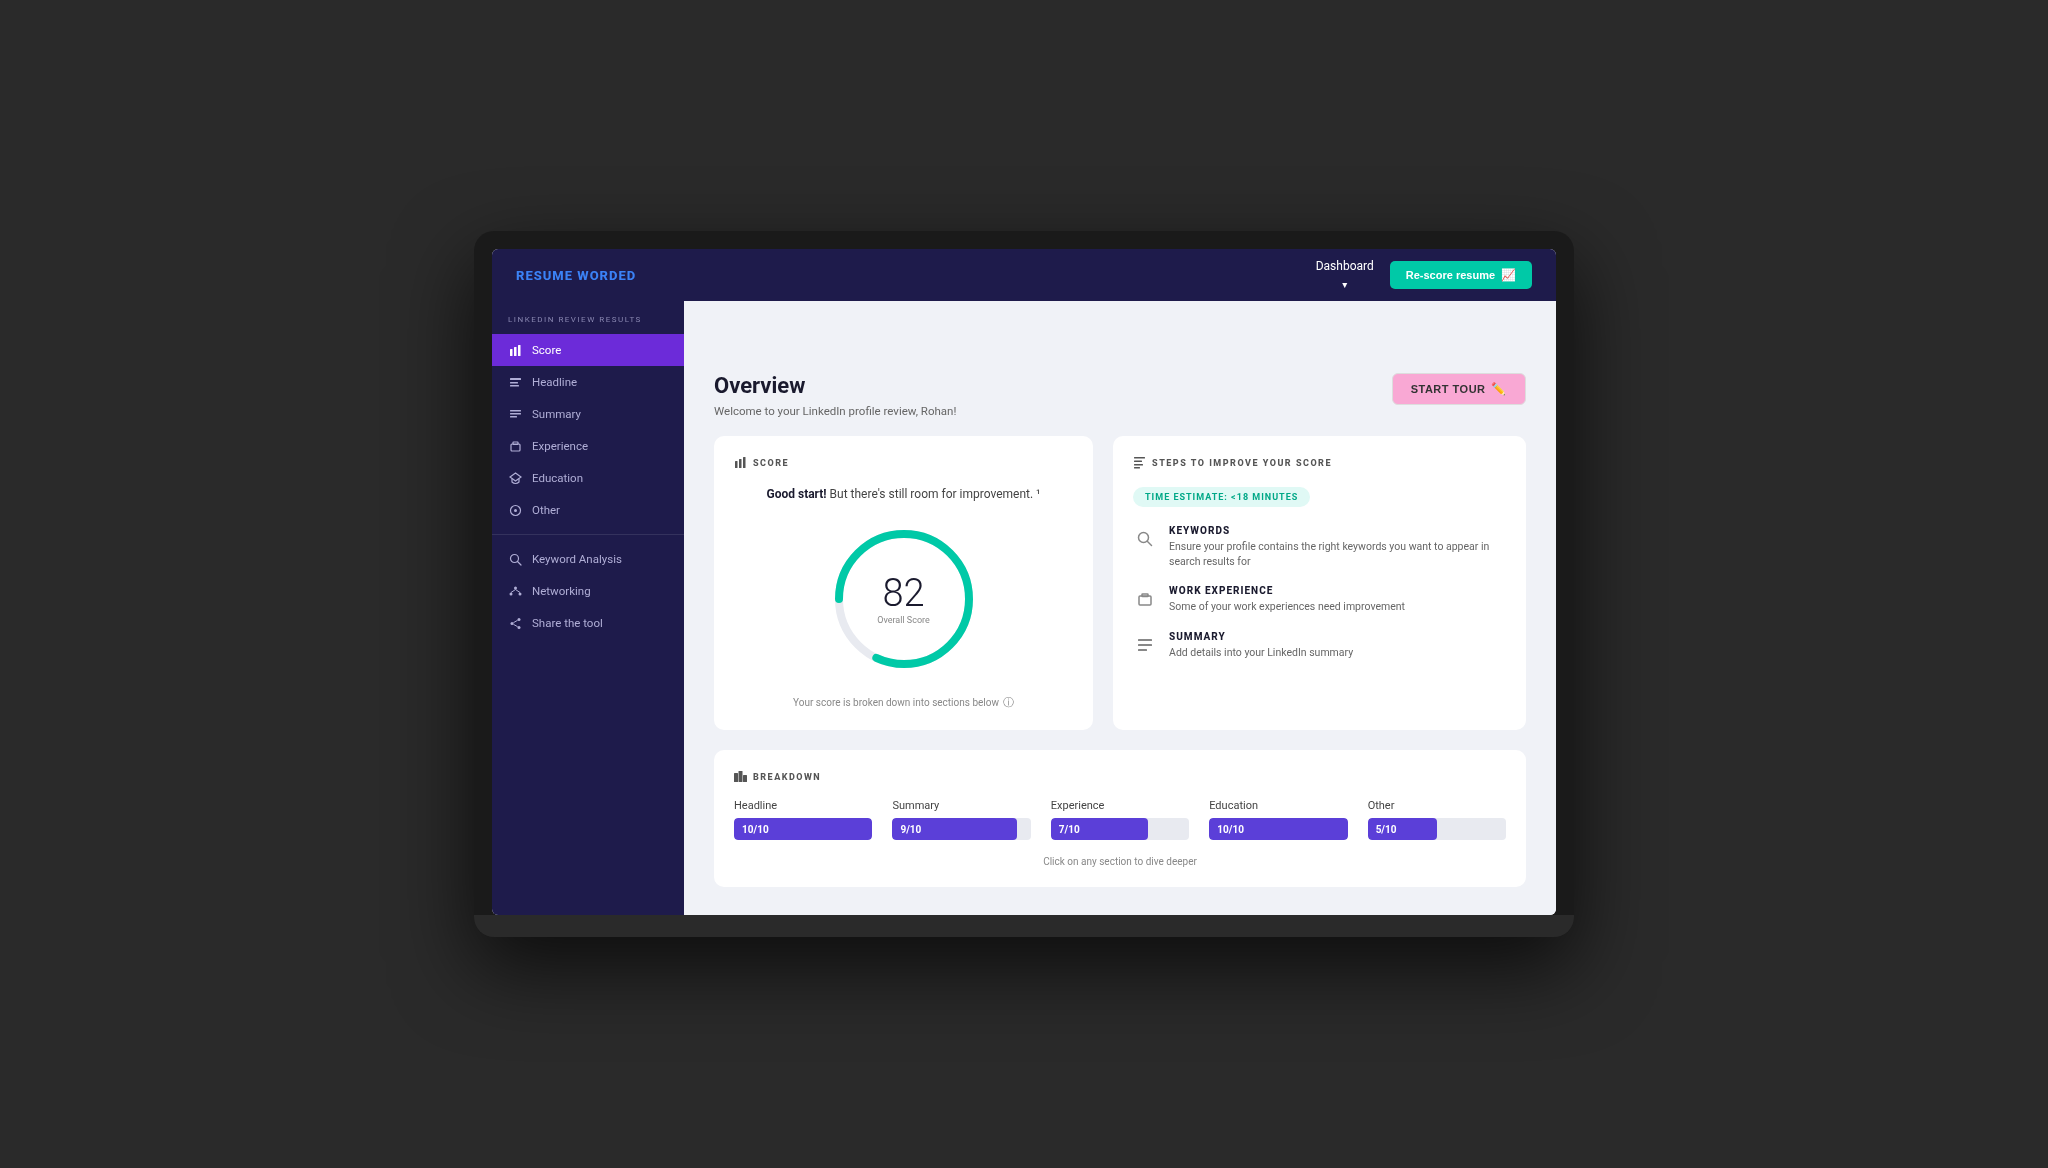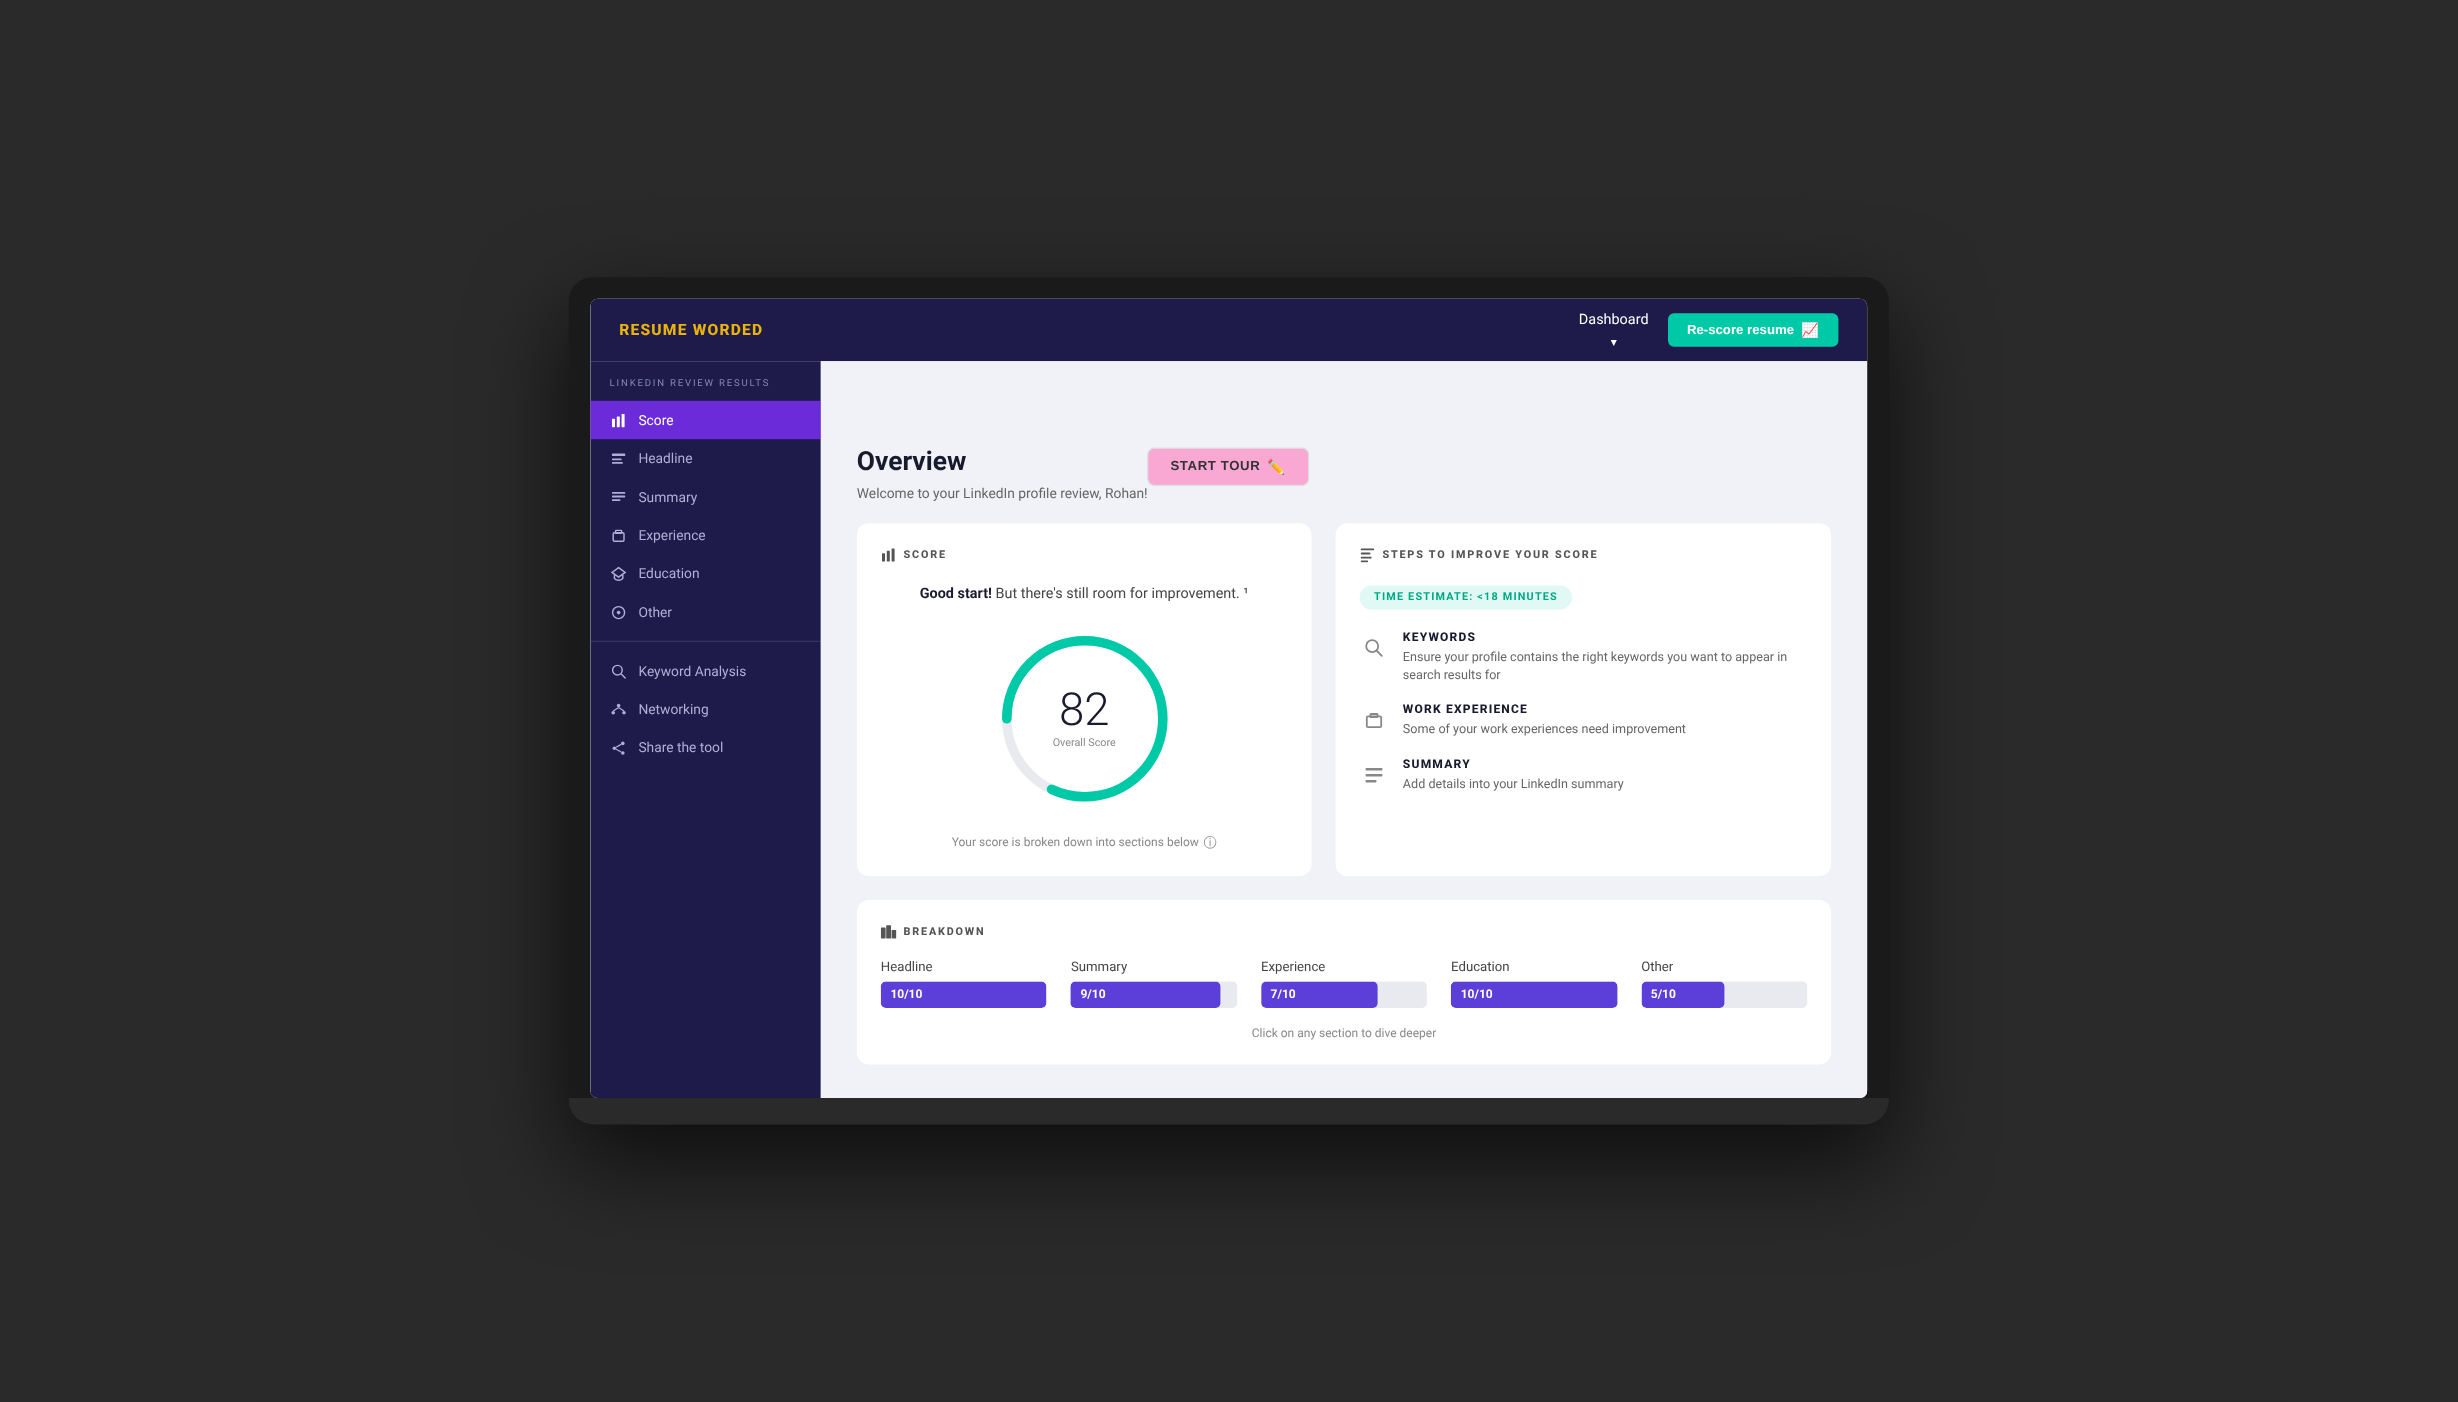--- a/index.html
+++ b/index.html
@@ -37,21 +37,21 @@
     .topbar {
       background: #1e1b4b;
       display: flex;
       align-items: center;
       justify-content: space-between;
       padding: 0 24px;
       height: 52px;
     }
 
     .topbar-logo {
-      color: #eab308;
+      color: #3b82f6;
       font-weight: 800;
       font-size: 13px;
       letter-spacing: 1px;
     }
 
     .topbar-right {
       display: flex;
       align-items: center;
       gap: 16px;
     }
@@ -137,20 +137,21 @@
     .main-content {
       flex: 1;
       background: #f0f2f7;
       padding: 28px 30px;
       overflow-y: auto;
     }
 
     .overview-header {
       display: flex;
       align-items: flex-start;
+      justify-content: space-between;
       margin-bottom: 18px;
       margin-top: 44px;
     }
 
     .overview-title {
       font-size: 22px;
       font-weight: 700;
       color: #1a1a2e;
       margin-bottom: 6px;
     }

